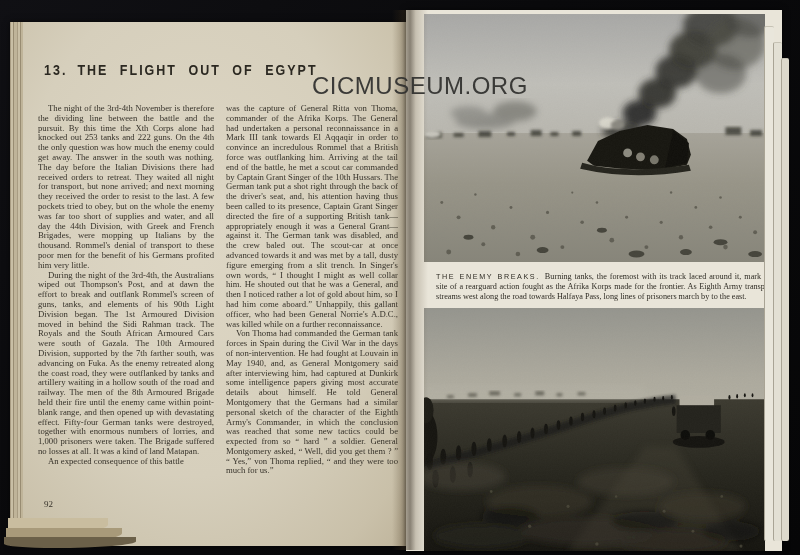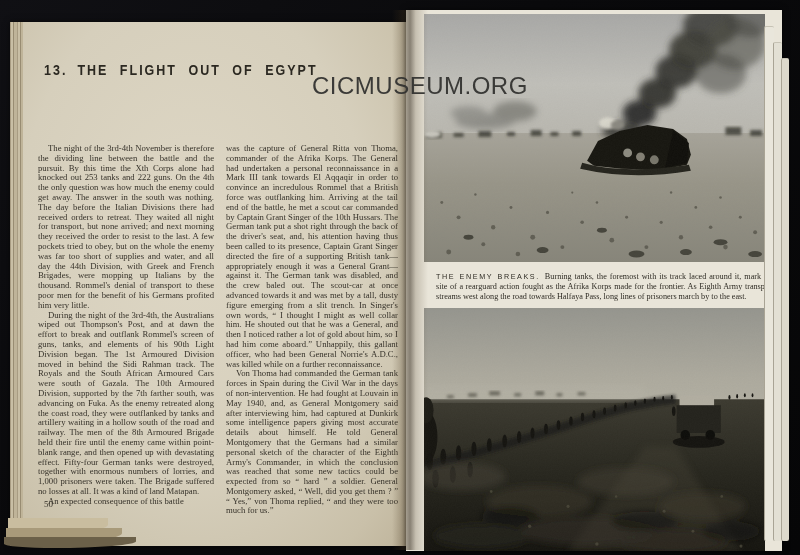--- a/index.html
+++ b/index.html
@@ -6,21 +6,21 @@
   .stage{position:relative;width:800px;height:555px;background:linear-gradient(135deg,#101014 0%,#0a0a0c 40%,#060607 100%);overflow:hidden;font-family:"Liberation Serif",serif;}
   
   .left-page{position:absolute;left:10px;top:22px;width:387px;height:524px;
     background:radial-gradient(ellipse at 45% 40%,#ded7c5 0%,#d6cfbc 55%,#c9c0a9 85%,#bdb299 100%);
     box-shadow:0 0 6px rgba(0,0,0,.6);overflow:hidden;padding-left:20px;}
   .edge-left{position:absolute;left:0;top:0;width:13px;height:100%;
     background:repeating-linear-gradient(90deg,#a89c82 0 1px,#c9bfa5 1px 3px,#988c72 3px 4px,#bfb499 4px 7px);}
   .chapter-heading{position:absolute;left:34px;top:42px;margin:0;font-family:"Liberation Sans",sans-serif;
     font-size:12.5px;font-weight:bold;letter-spacing:2px;word-spacing:6px;color:#2b2821;transform:scaleY(1.1);white-space:nowrap;}
   .chapter-heading .num{margin-right:10px;}
-  .col{position:absolute;top:82px;color:#36322a;font-size:8.7px;line-height:9.8px;text-align:justify;margin-top:40px;}
+  .col{position:absolute;top:82px;color:#36322a;font-size:8.7px;line-height:9.8px;text-align:justify;}
   .col1{left:28px;width:176px;}
   .col2{left:216px;width:172px;}
   .para{margin:0;}
   .indent{text-indent:10px;}
   .page-number{position:absolute;left:34px;top:477px;font-size:9px;color:#36322a;}
   .curl{position:absolute;}
   .curl1{left:-2px;top:496px;width:100px;height:16px;background:#c9bd9f;border-radius:0 0 60% 30%;}
   .curl2{left:-4px;top:506px;width:116px;height:14px;background:#a2947​3;background:#a89a7a;border-radius:0 0 62% 35%;}
   .curl3{left:-6px;top:515px;width:132px;height:11px;background:#6b6049;border-radius:0 0 65% 40%;}
   
@@ -52,21 +52,21 @@
     <h1 class="chapter-heading"><span class="num">13.</span><span>THE FLIGHT OUT OF EGYPT</span></h1>
     <div class="col col1">
       <p class="para indent">The night of the 3rd-4th November is therefore the dividing line between the battle and the pursuit. By this time the Xth Corps alone had knocked out 253 tanks and 222 guns. On the 4th the only question was how much the enemy could get away. The answer in the south was nothing. The day before the Italian Divisions there had received orders to retreat. They waited all night for transport, but none arrived; and next morning they received the order to resist to the last. A few pockets tried to obey, but on the whole the enemy was far too short of supplies and water, and all day the 44th Division, with Greek and French Brigades, were mopping up Italians by the thousand. Rommel's denial of transport to these poor men for the benefit of his Germans profited him very little.</p>
       <p class="para indent">During the night of the 3rd-4th, the Australians wiped out Thompson's Post, and at dawn the effort to break and outflank Rommel's screen of guns, tanks, and elements of his 90th Light Division began. The 1st Armoured Division moved in behind the Sidi Rahman track. The Royals and the South African Armoured Cars were south of Gazala. The 10th Armoured Division, supported by the 7th farther south, was advancing on Fuka. As the enemy retreated along the coast road, they were outflanked by tanks and artillery waiting in a hollow south of the road and railway. The men of the 8th Armoured Brigade held their fire until the enemy came within point-blank range, and then opened up with devastating effect. Fifty-four German tanks were destroyed, together with enormous numbers of lorries, and 1,000 prisoners were taken. The Brigade suffered no losses at all. It was a kind of land Matapan.</p>
       <p class="para indent">An expected consequence of this battle</p>
     </div>
     <div class="col col2">
       <p class="para">was the capture of General Ritta von Thoma, commander of the Afrika Korps. The General had undertaken a personal reconnaissance in a Mark III tank towards El Aqqaqir in order to convince an incredulous Rommel that a British force was outflanking him. Arriving at the tail end of the battle, he met a scout car commanded by Captain Grant Singer of the 10th Hussars. The German tank put a shot right through the back of the driver's seat, and, his attention having thus been called to its presence, Captain Grant Singer directed the fire of a supporting British tank—appropriately enough it was a General Grant—against it. The German tank was disabled, and the crew baled out. The scout-car at once advanced towards it and was met by a tall, dusty figure emerging from a slit trench. In Singer's own words, “ I thought I might as well collar him. He shouted out that he was a General, and then I noticed rather a lot of gold about him, so I had him come aboard.” Unhappily, this gallant officer, who had been General Norrie's A.D.C., was killed while on a further reconnaissance.</p>
       <p class="para indent">Von Thoma had commanded the German tank forces in Spain during the Civil War in the days of non-intervention. He had fought at Louvain in May 1940, and, as General Montgomery said after interviewing him, had captured at Dunkirk some intelligence papers giving most accurate details about himself. He told General Montgomery that the Germans had a similar personal sketch of the character of the Eighth Army's Commander, in which the conclusion was reached that some new tactics could be expected from so “ hard ” a soldier. General Montgomery asked, “ Well, did you get them ? ”  “ Yes,” von Thoma replied, “ and they were too much for us.”</p>
     </div>
-    <div class="page-number">50</div>
+    <div class="page-number">92</div>
   </div>
   <div class="curl curl1" style="position:absolute;left:8px;top:518px;z-index:6;"></div>
   <div class="curl curl2" style="position:absolute;left:6px;top:528px;z-index:6;"></div>
   <div class="curl curl3" style="position:absolute;left:4px;top:537px;z-index:6;"></div>
 
   <div class="right-page">
 
     <div class="photo top-photo">
       <svg viewBox="0 0 345 250" preserveAspectRatio="none">
         <defs>

